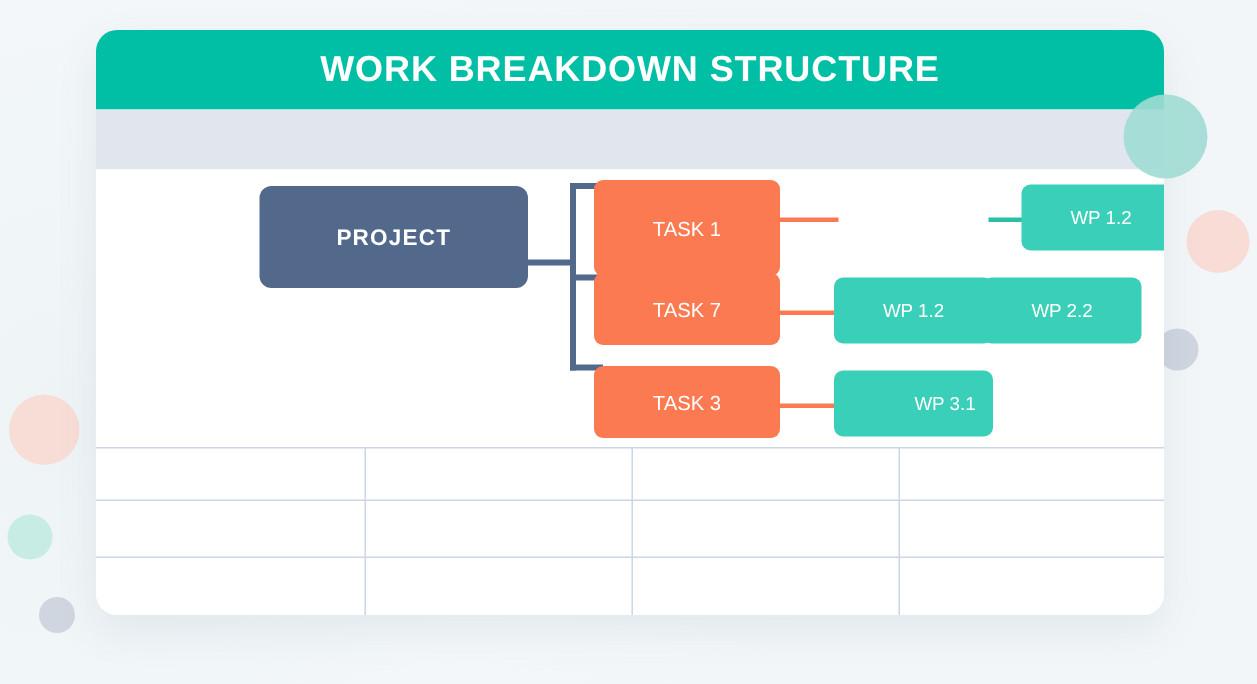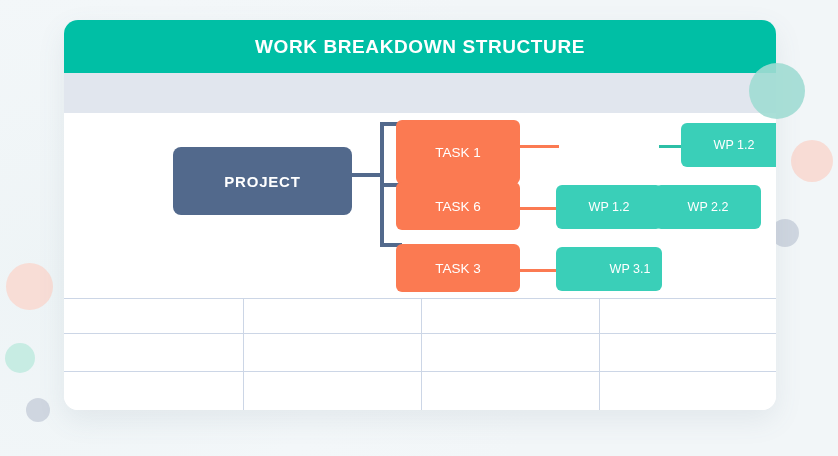--- a/index.html
+++ b/index.html
@@ -47,21 +47,21 @@
   #card-header {
     height: 53px;
     background: #00bfa5;
     display: flex;
     align-items: center;
     justify-content: center;
   }
 
   #card-title {
     color: #ffffff;
-    font-size: 19px;
+    font-size: 24px;
     font-weight: bold;
     letter-spacing: 0.6px;
   }
 
   #card-subbar {
     height: 40px;
     background: #e1e6ee;
   }
 
   #card-body {
@@ -161,24 +161,24 @@
       <div class="conn conn-blue" style="left:316px; top:70px; width:22px; height:4px;"></div>
       <div class="conn conn-blue" style="left:316px; top:130px; width:22px; height:4px;"></div>
 
       <div class="conn conn-coral" style="left:453px; top:32px; width:42px; height:3px;"></div>
       <div class="conn conn-coral" style="left:453px; top:94px; width:42px; height:3px;"></div>
       <div class="conn conn-coral" style="left:453px; top:156px; width:42px; height:3px;"></div>
 
       <div class="conn conn-teal" style="left:595px; top:32px; width:25px; height:3px;"></div>
       <div class="conn conn-teal" style="left:595px; top:94px; width:25px; height:3px;"></div>
 
-      <div class="node node-project" style="left:109px; top:34px; width:179px; height:68px;">PROJECT</div>
+      <div class="node node-project" style="left:109px; top:11px; width:179px; height:68px;">PROJECT</div>
 
       <div class="node node-task" style="left:332px; top:7px; width:124px; height:64px;">TASK 1</div>
-      <div class="node node-task" style="left:332px; top:69px; width:124px; height:48px;">TASK 6</div>
+      <div class="node node-task" style="left:332px; top:69px; width:124px; height:48px;">TASK 7</div>
       <div class="node node-task" style="left:332px; top:131px; width:124px; height:48px;">TASK 3</div>
 
       <div class="node node-wp" style="left:617px; top:10px; width:106px; height:44px;">WP 1.2</div>
 
       <div class="node node-wp" style="left:492px; top:72px; width:106px; height:44px;">WP 1.2</div>
       <div class="node node-wp" style="left:591px; top:72px; width:106px; height:44px;">WP 2.2</div>
 
       <div class="node node-wp" style="left:492px; top:134px; width:106px; height:44px;padding-left:42px;">WP 3.1</div>
     </div>
 

